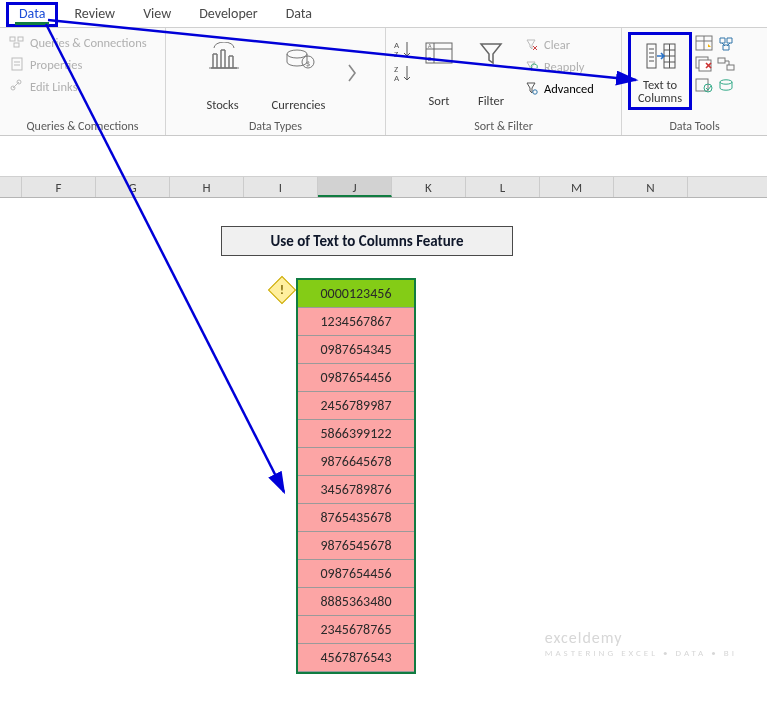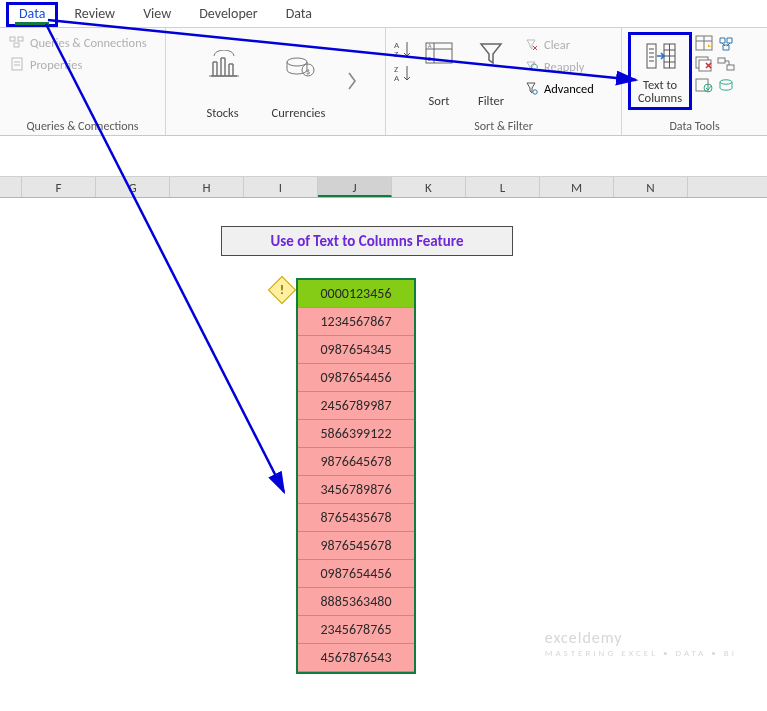--- a/index.html
+++ b/index.html
@@ -27,21 +27,21 @@
   .mini-ic { width: 18px; height: 18px; display: flex; align-items: center; justify-content: center; }
 
   
   .colheads { display: flex; height: 22px; background: #e6e6e6; border-top: 1px solid #d0d0d0; border-bottom: 1px solid #b5b5b5; margin-top: 40px; font-size: 13px; color: #444; }
   .colheads .corner { width: 22px; border-right: 1px solid #ccc; }
   .colhead { width: 74px; text-align: center; border-right: 1px solid #ccc; line-height: 21px; }
   .colhead.sel { background: #d2d2d2; border-bottom: 2px solid #107c41; }
 
   
   .sheet { position: relative; }
-  .title-box { position: absolute; left: 221px; top: 28px; width: 292px; height: 30px; border: 1.5px solid #4a4a4a; background: #f0f0f0; display: flex; align-items: center; justify-content: center; font-size: 15px; font-weight: 600; color: #6d28d9; }
+  .title-box { position: absolute; left: 221px; top: 28px; width: 292px; height: 30px; border: 1.5px solid #4a4a4a; background: #f0f0f0; display: flex; align-items: center; justify-content: center; font-size: 15px; font-weight: 600; color: #0f172a; }
   .data-col { position: absolute; left: 296px; top: 80px; width: 120px; border: 2px solid #107c41; background: #e9e9e9; }
   .data-cell { height: 28px; border-bottom: 1px solid #9a9a9a; display: flex; align-items: center; justify-content: center; font-size: 14px; color: #2a2a2a; background: #fca5a5; }
   .data-cell:first-child { background: #84cc16; }
   .warn { position: absolute; left: 272px; top: 82px; width: 20px; height: 20px; background: #ffef9e; border: 1px solid #c9a800; transform: rotate(45deg); display:flex; align-items:center; justify-content:center; font-size:0; }
   .warn span { transform: rotate(-45deg); font-size: 12px; font-weight:bold; color:#7a6200; }
 
   .watermark { position:absolute; right:30px; bottom:40px; font-size:16px; color:#d7d7d7; letter-spacing:1px; pointer-events:none; }
   .watermark small { display:block; font-size:9px; letter-spacing:3px; text-align:center; }
 
   
@@ -76,20 +76,30 @@
         <div class="small-item ghost">
           <span class="mini-ic">
               <svg width="14" height="14">
                 <rect x="2" y="1" width="10" height="12" fill="none" stroke="#bbb"></rect>
                 <line x1="4" y1="5" x2="10" y2="5" stroke="#bbb"></line>
                 <line x1="4" y1="8" x2="10" y2="8" stroke="#bbb"></line>
               </svg>
             </span>
           <span>Properties</span>
         </div>
+        <div class="small-item ghost">
+          <span class="mini-ic">
+              <svg width="14" height="14">
+                <path d="M3 9 L9 3" stroke="#bbb" fill="none"></path>
+                <circle cx="3" cy="9" r="2" fill="none" stroke="#bbb"></circle>
+                <circle cx="9" cy="3" r="2" fill="none" stroke="#bbb"></circle>
+              </svg>
+            </span>
+          <span>Edit Links</span>
+        </div>
       </div>
     </div>
     <div class="group-label">Queries &amp; Connections</div>
   </div>
 
   <div class="group" style="width:220px">
     <div class="group-body" style="justify-content:center; gap:20px; align-items:center;">
       <div class="big-btn">
         <span class="ic">
             <svg width="34" height="30">
@@ -110,20 +120,21 @@
             </svg>
           </span>
         <span>Currencies</span>
       </div>
       <div style="align-self:center;color:#888">
         <svg width="10" height="24">
             <path d="M2 4 L8 12 L2 20" fill="none" stroke="#888" stroke-width="1.6"></path>
           </svg>
       </div>
     </div>
+    <div class="group-label">Data Types</div>
   </div>
 
   <div class="group" style="width:236px">
     <div class="group-body" style="gap:6px; align-items:flex-start;">
       <div class="stack" style="gap:6px; padding-top:8px;">
         <span class="mini-ic">
             <svg width="22" height="20">
               <text x="2" y="9" font-size="9" fill="#555">A</text>
               <text x="2" y="18" font-size="9" fill="#555">Z</text>
               <path d="M15 3 V17 M12 14 L15 17 L18 14" stroke="#555" fill="none"></path>

